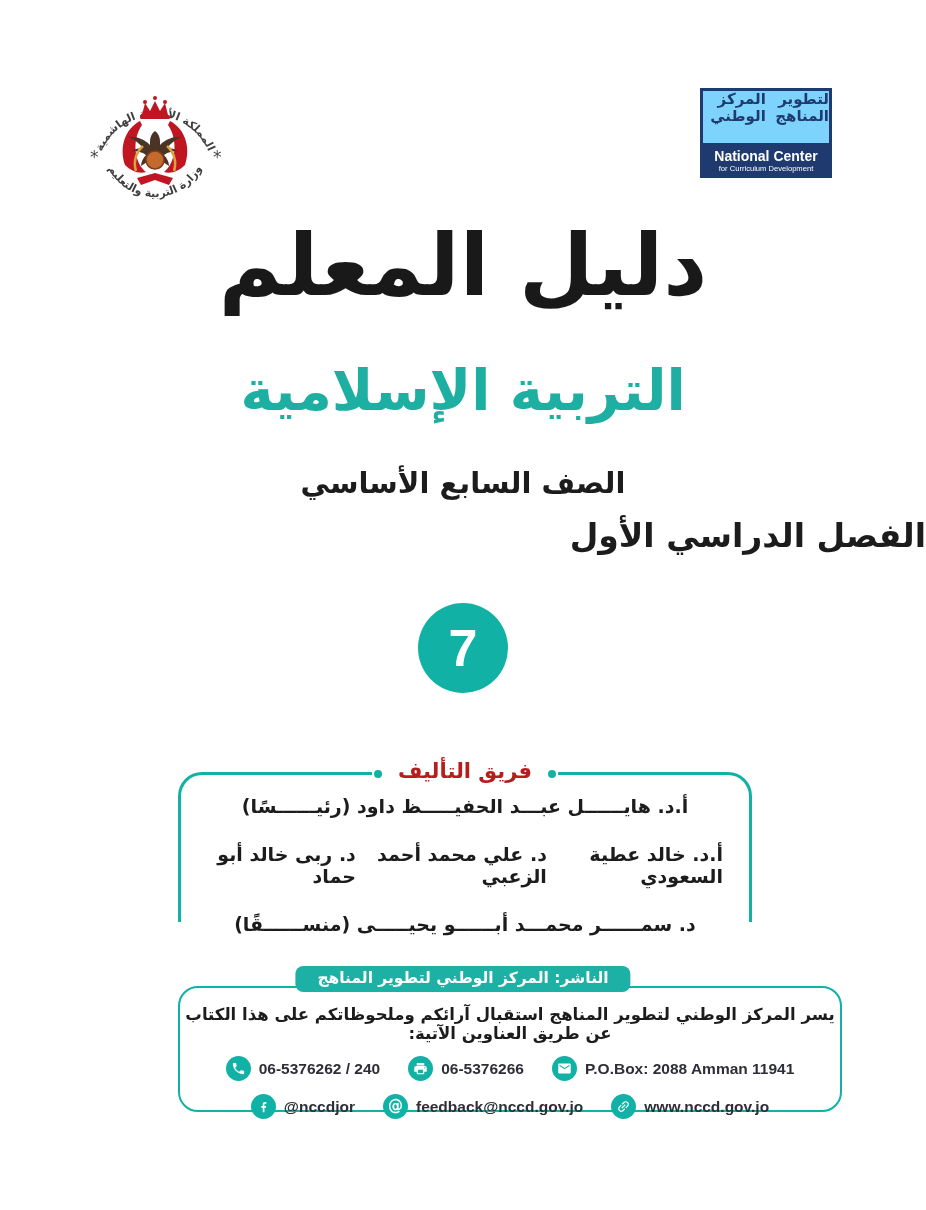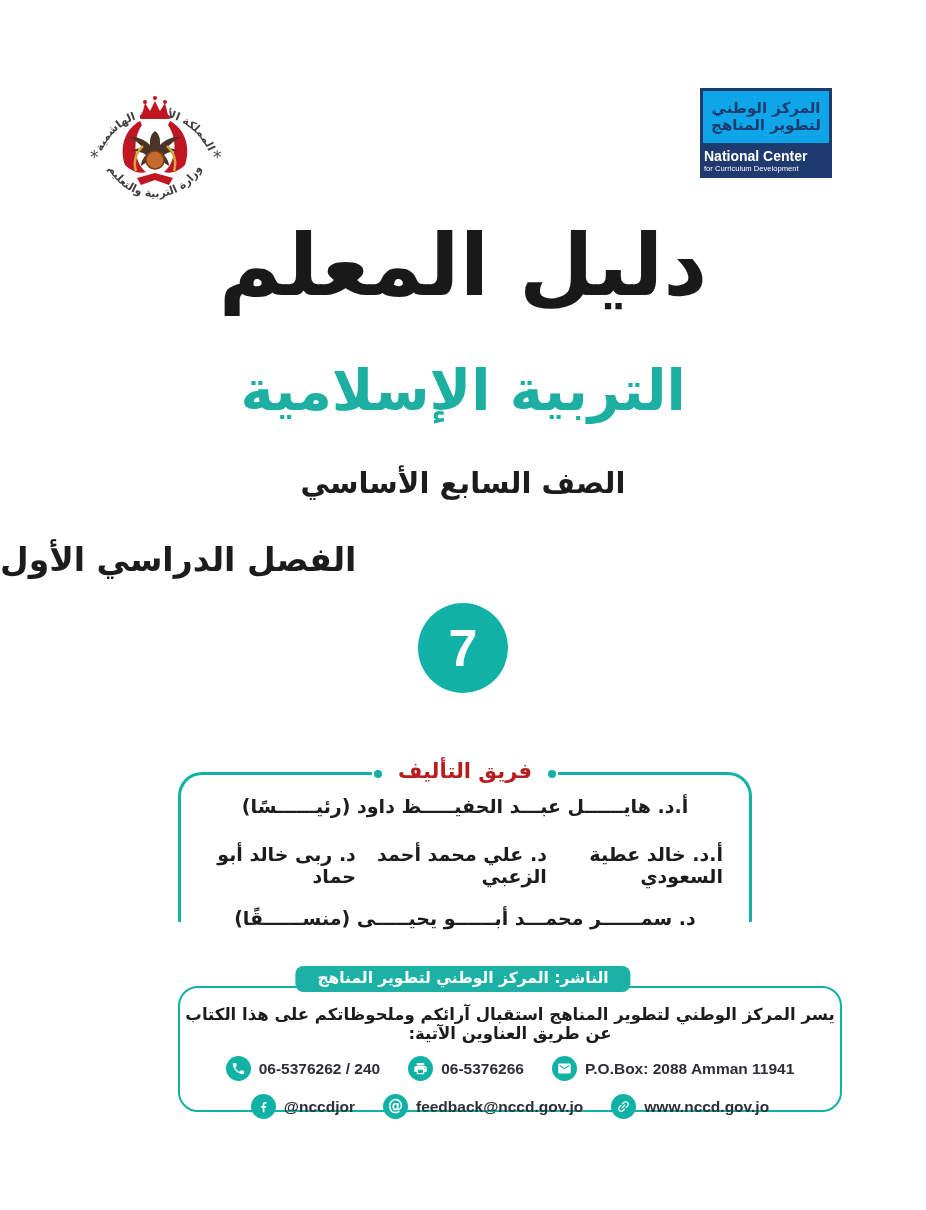--- a/index.html
+++ b/index.html
@@ -6,42 +6,42 @@
   html,body { background:#ffffff; }
   .page {
     position:relative; width:926px; height:1210px; margin:0 auto;
     background:#ffffff; overflow:hidden;
     font-family:"DejaVu Sans", sans-serif;
   }
   
   .emblem { position:absolute; left:85px; top:75px; width:140px; height:140px; }
   .nccd { position:absolute; left:700px; top:88px; width:132px; }
   .nccd-box {
-    height:58px; border:3px solid #1e3a6e; background:#0ea5e9;
-    display:flex; flex-direction:column; align-items:center; justify-content:center;
+    height:58px; border:3px solid #1e3a6e; background:#7dd3fc;
+    display:flex; flex-direction:row; align-items:flex-start; justify-content:center;
   }
   .nccd-box .ar { color:#1e3a6e; font-weight:bold; font-size:15px; line-height:1.15; direction:rtl; }
-  .nccd-strip { background:#1e3a6e; color:#fff; padding:3px 4px 5px; }
+  .nccd-strip { background:#1e3a6e; color:#fff; text-align:center; padding:3px 4px 5px; }
   .nccd-strip .e1 { font-family:"Liberation Sans", sans-serif; font-weight:bold; font-size:14px; line-height:1.05; }
   .nccd-strip .e2 { font-family:"Liberation Sans", sans-serif; font-size:7.6px; line-height:1.2; }
   
   .main-title {
     position:absolute; top:212px; left:0; width:100%; text-align:center;
     font-size:86px; font-weight:bold; color:#191919; direction:rtl; line-height:1.25;
   }
   .subject-title {
     position:absolute; top:352px; left:0; width:100%; text-align:center;
     font-size:56px; font-weight:bold; color:#1cafa2; direction:rtl; line-height:1.4;
   }
   .grade-line {
     position:absolute; top:466px; left:0; width:100%; text-align:center;
     font-size:29px; font-weight:bold; color:#1c1c1c; direction:rtl;
   }
   .semester-line {
-    position:absolute; top:540px; left:0; width:100%; text-align:left;
+    position:absolute; top:516px; left:0; width:100%; text-align:right;
     font-size:33px; font-weight:bold; color:#1c1c1c; direction:rtl;
   }
   .grade-circle {
     position:absolute; top:603px; left:418px; width:90px; height:90px;
     background:#12b1a6; border-radius:50%;
     display:flex; align-items:center; justify-content:center;
   }
   .grade-circle span {
     color:#fff; font-family:"Liberation Sans", sans-serif;
     font-weight:bold; font-size:52px; line-height:1;
@@ -64,21 +64,21 @@
   }
   .chairman-line {
     margin-top:20px; text-align:center; direction:rtl;
     font-size:19px; font-weight:bold; color:#1c1c1c;
   }
   .members-row {
     margin-top:26px; display:flex; justify-content:space-between; direction:rtl;
     padding:0 26px; font-size:19px; font-weight:bold; color:#1c1c1c;
   }
   .coordinator-line {
-    margin-top:20px; text-align:center; direction:rtl;
+    margin-top:26px; text-align:center; direction:rtl;
     font-size:19px; font-weight:bold; color:#1c1c1c;
   }
   
   .publisher-pill {
     position:absolute; top:966px; left:50%; transform:translateX(-50%);
     background:#1db1a5; color:#fff; border-radius:8px;
     padding:3px 22px 5px; font-size:15.5px; font-weight:bold;
     direction:rtl; white-space:nowrap; z-index:2;
   }
   .contact-box {

